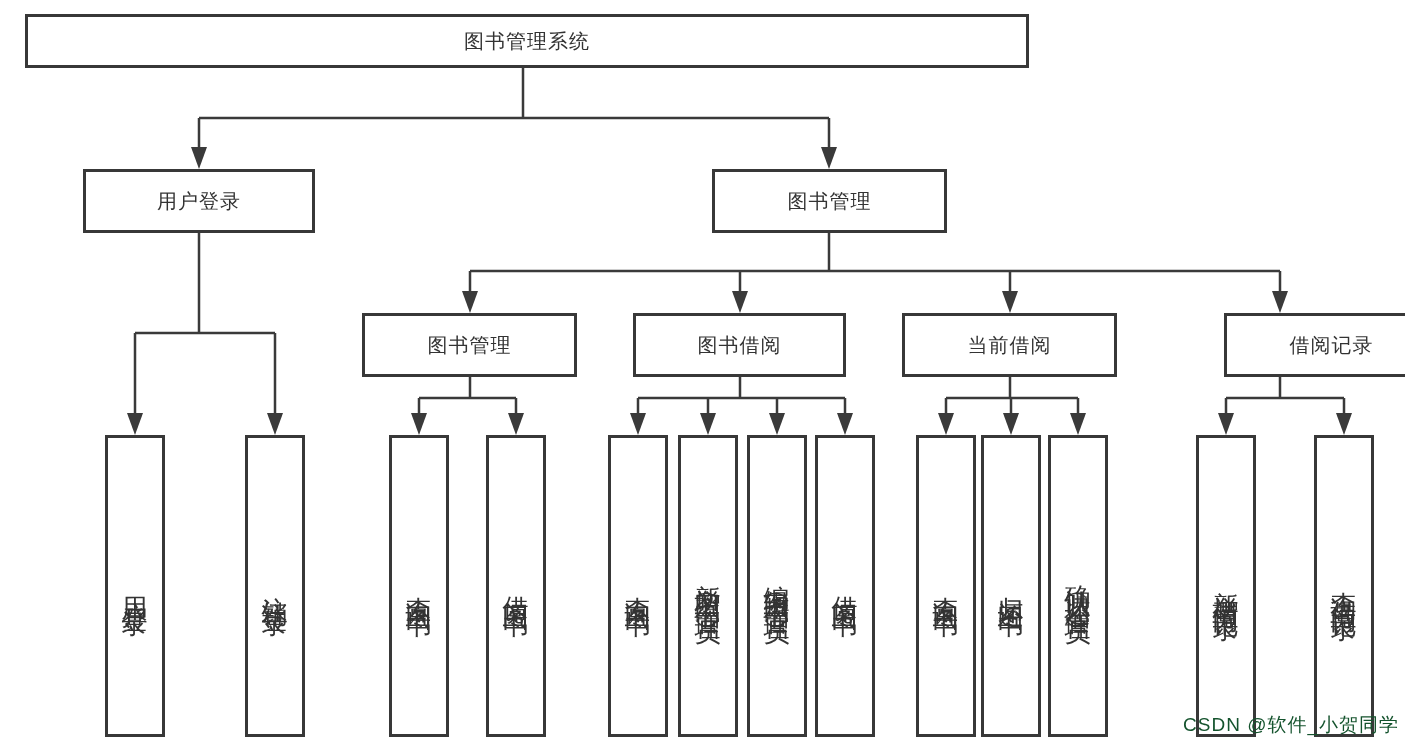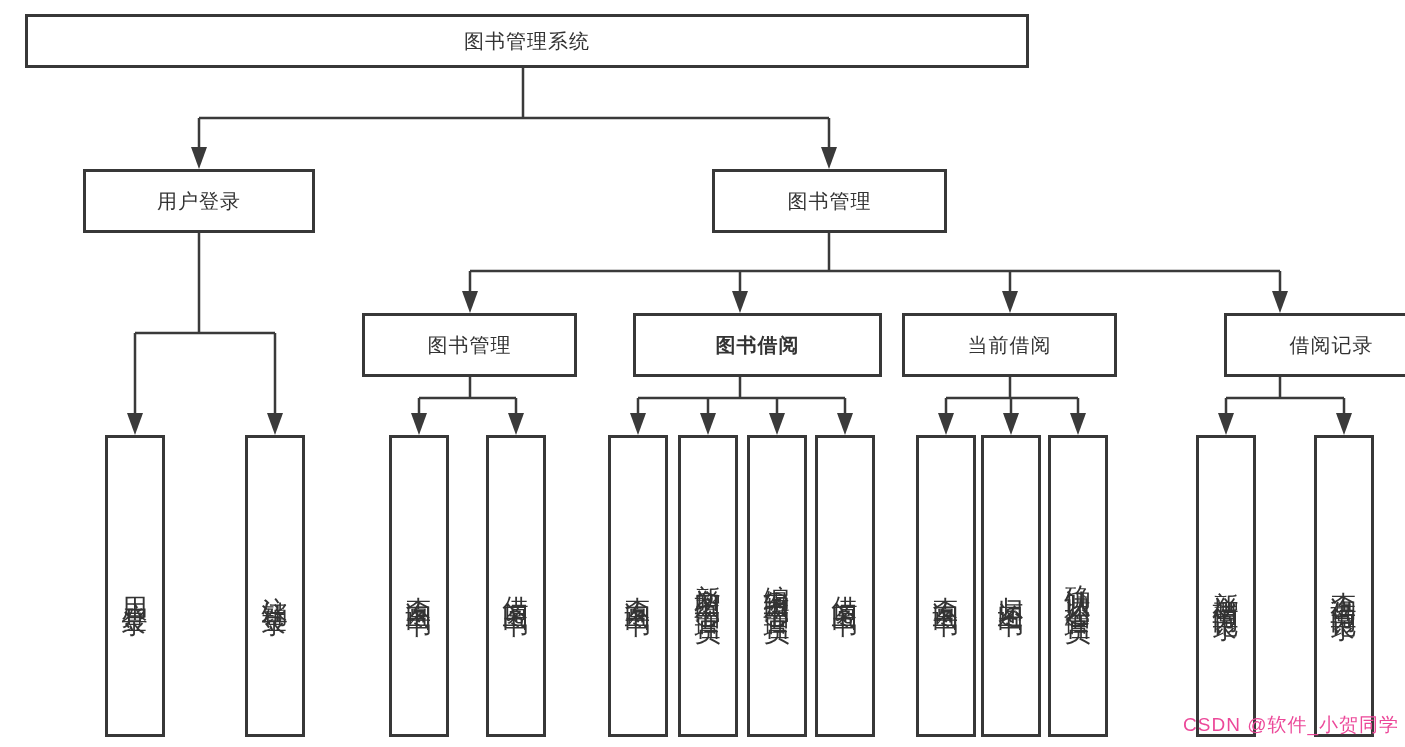--- a/index.html
+++ b/index.html
@@ -26,21 +26,21 @@
     writing-mode:vertical-rl;
     text-orientation:mixed;
     font-size:26px;
     letter-spacing:5px;
     line-height:1.0;
   }
   .watermark {
     position:absolute;
     right:6px; top:712px;
     font-size:19px;
-    color:#ec4899;
+    color:#14532d;
     letter-spacing:1px;
     white-space:nowrap;
     z-index:5;
   }
 </style>
 </head>
 <body>
 
 <div class="canvas">
 
@@ -76,21 +76,21 @@
         <polygon points="1336,413 1352,413 1344,435"></polygon>
       </g>
   </svg>
 
   <div class="node h" style="left:25px; top:14px; width:1004px; height:54px;">图书管理系统</div>
 
   <div class="node h" style="left:83px; top:169px; width:232px; height:64px;">用户登录</div>
   <div class="node h" style="left:712px; top:169px; width:235px; height:64px;">图书管理</div>
 
   <div class="node h" style="left:362px; top:313px; width:215px; height:64px;">图书管理</div>
-  <div class="node h" style="left:633px; top:313px; width:249px; height:64px;font-weight:bold;">图书借阅</div>
+  <div class="node h" style="left:633px; top:313px; width:213px; height:64px;">图书借阅</div>
   <div class="node h" style="left:902px; top:313px; width:215px; height:64px;text-align:right;">当前借阅</div>
   <div class="node h" style="left:1224px; top:313px; width:215px; height:64px;">借阅记录</div>
 
   <div class="node v" style="left:105px; top:435px; width:60px; height:302px;">用户登录</div>
   <div class="node v" style="left:245px; top:435px; width:60px; height:302px;">注销登录</div>
 
   <div class="node v" style="left:389px; top:435px; width:60px; height:302px;">查询图书</div>
   <div class="node v" style="left:486px; top:435px; width:60px; height:302px;">借阅图书</div>
 
   <div class="node v" style="left:608px; top:435px; width:60px; height:302px;">查询图书</div>

